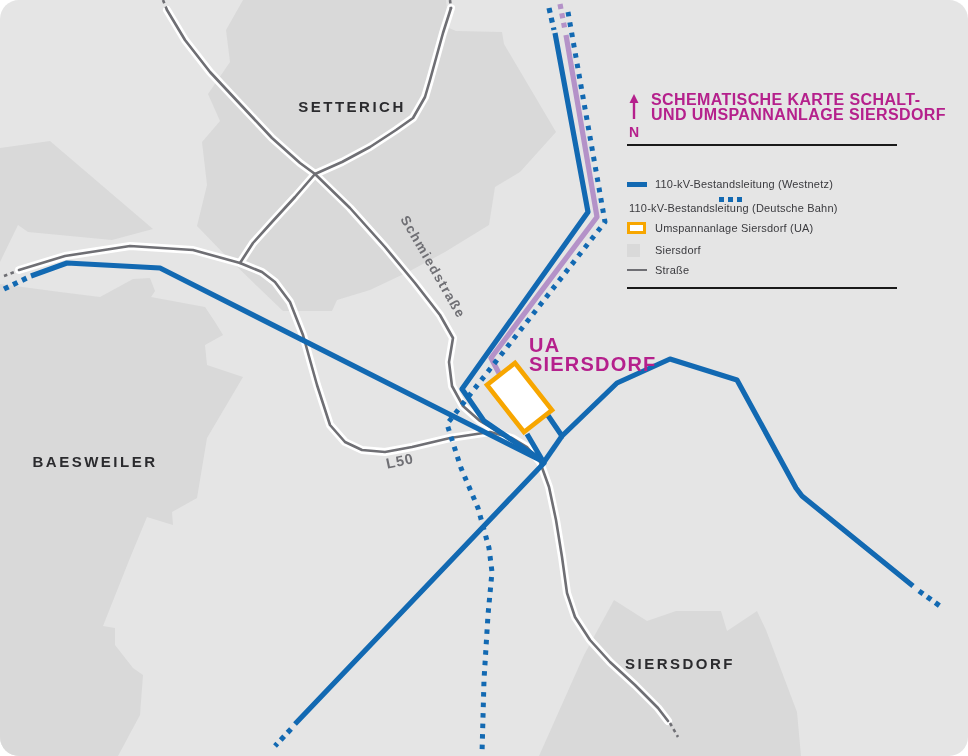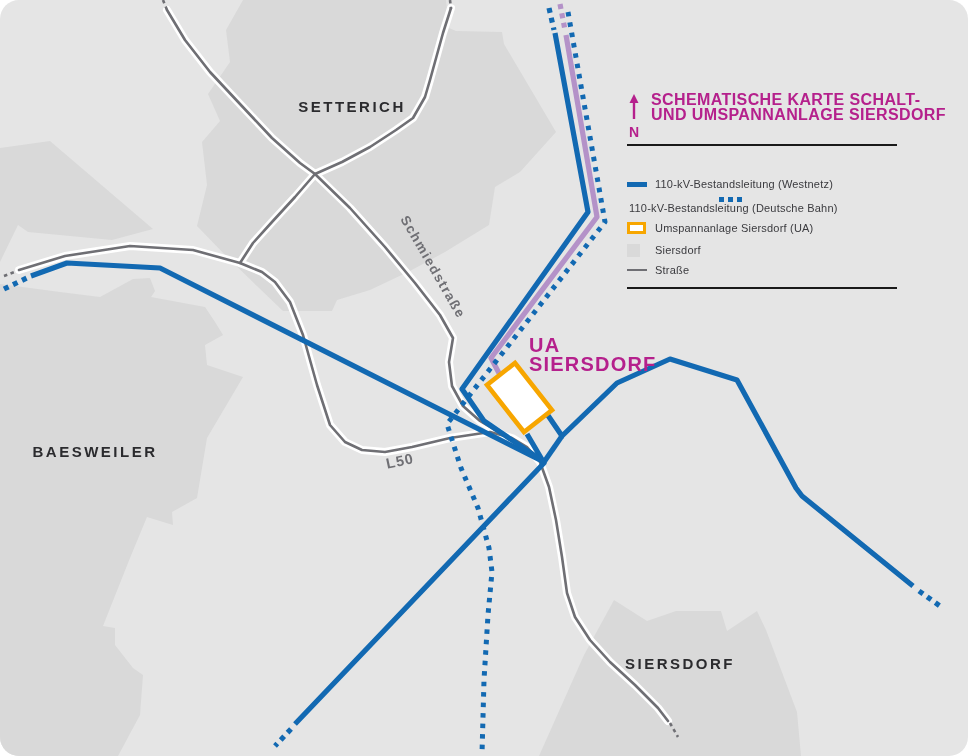--- a/index.html
+++ b/index.html
@@ -93,21 +93,21 @@
     <g>
       <polygon class="ua-rect" points="515,363 552,410 524,432 487,385"></polygon>
     </g>
 
     <g>
       <path class="kvdb" d="M568,12 L605,222 447,424 461,468 478,508 489,548 492,572 488,615 484,680 482,754"></path>
     </g>
   </svg>
 
   <div class="maplabel" style="left:352px;top:106px;">SETTERICH</div>
-  <div class="maplabel" style="left:95px;top:451px;">BAESWEILER</div>
+  <div class="maplabel" style="left:95px;top:461px;">BAESWEILER</div>
   <div class="maplabel" style="left:680px;top:663px;">SIERSDORF</div>
   <div id="lbl-ua">
     <div>UA</div>
     <div>SIERSDORF</div>
   </div>
   <div class="streetlabel" id="lbl-schmiedstrasse">Schmiedstraße</div>
   <div class="streetlabel" id="lbl-l50">L50</div>
 
   <div id="legend">
     <div id="north">

